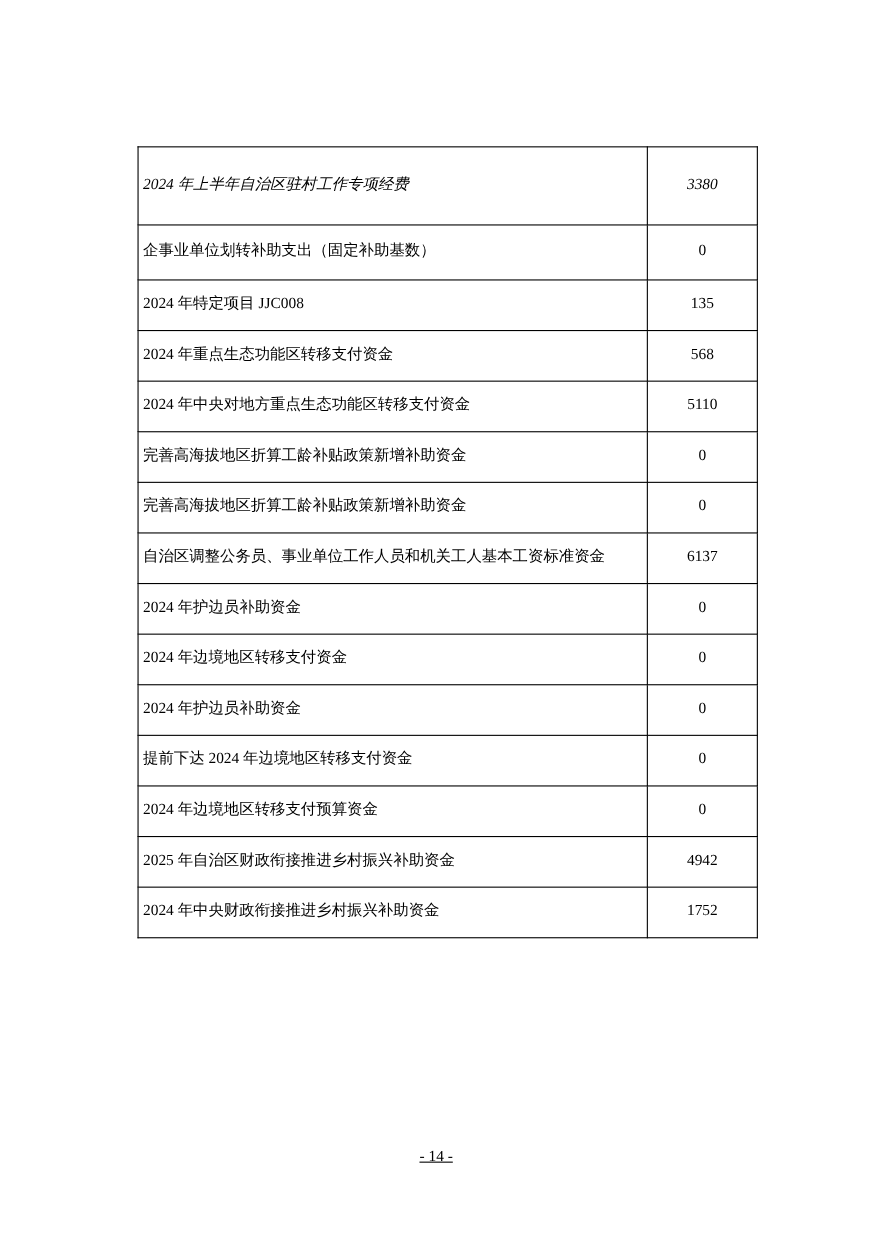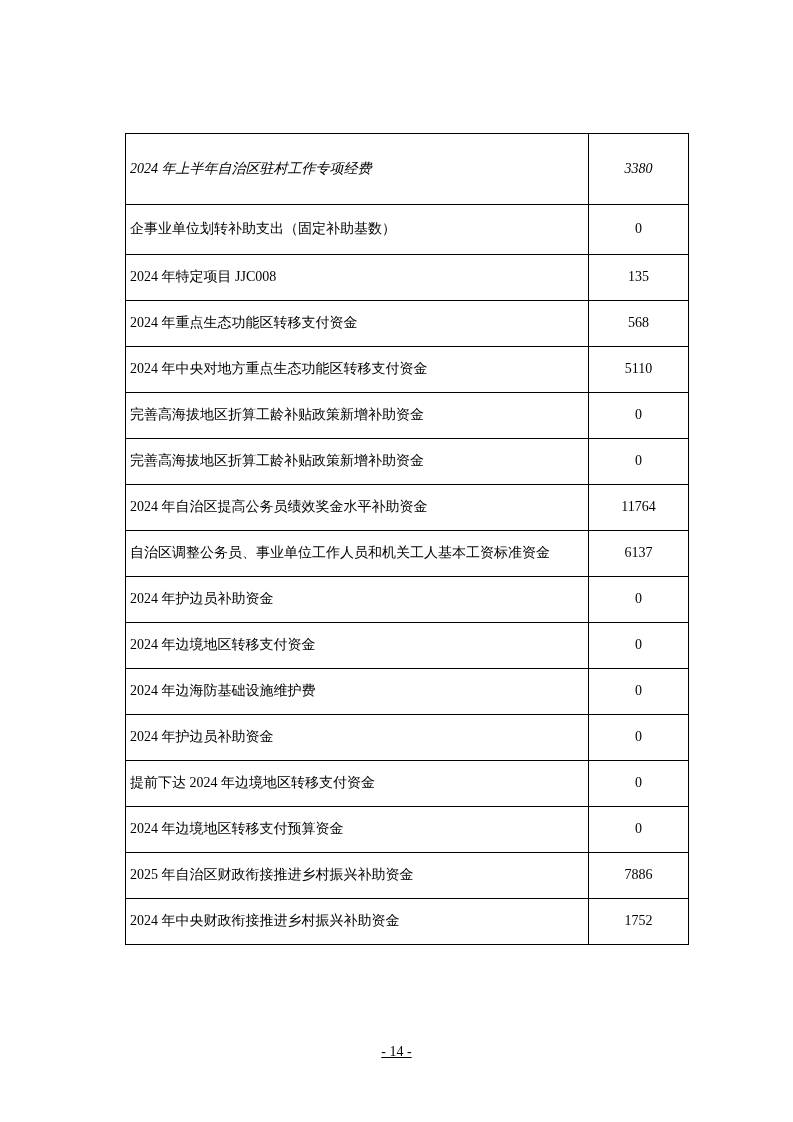--- a/index.html
+++ b/index.html
@@ -89,54 +89,46 @@
       </tr>
       <tr class="row">
         <td class="label-cell">完善高海拔地区折算工龄补贴政策新增补助资金</td>
         <td class="value-cell">0</td>
       </tr>
       <tr class="row">
         <td class="label-cell">完善高海拔地区折算工龄补贴政策新增补助资金</td>
         <td class="value-cell">0</td>
       </tr>
       <tr class="row">
-        <td class="label-cell">2024 年自治区提高公务员绩效奖金水平补助资金</td>
-        <td class="value-cell">11764</td>
-      </tr>
-      <tr class="row">
         <td class="label-cell">自治区调整公务员、事业单位工作人员和机关工人基本工资标准资金</td>
         <td class="value-cell">6137</td>
       </tr>
       <tr class="row">
         <td class="label-cell">2024 年护边员补助资金</td>
         <td class="value-cell">0</td>
       </tr>
       <tr class="row">
         <td class="label-cell">2024 年边境地区转移支付资金</td>
-        <td class="value-cell">0</td>
-      </tr>
-      <tr class="row">
-        <td class="label-cell">2024 年边海防基础设施维护费</td>
         <td class="value-cell">0</td>
       </tr>
       <tr class="row">
         <td class="label-cell">2024 年护边员补助资金</td>
         <td class="value-cell">0</td>
       </tr>
       <tr class="row">
         <td class="label-cell">提前下达 2024 年边境地区转移支付资金</td>
         <td class="value-cell">0</td>
       </tr>
       <tr class="row">
         <td class="label-cell">2024 年边境地区转移支付预算资金</td>
         <td class="value-cell">0</td>
       </tr>
       <tr class="row">
         <td class="label-cell">2025 年自治区财政衔接推进乡村振兴补助资金</td>
-        <td class="value-cell">7886</td>
+        <td class="value-cell">4942</td>
       </tr>
       <tr class="row">
         <td class="label-cell">2024 年中央财政衔接推进乡村振兴补助资金</td>
         <td class="value-cell">1752</td>
       </tr>
     </tbody>
   </table>
 
   <div class="page-number">- 14 -</div>
 

